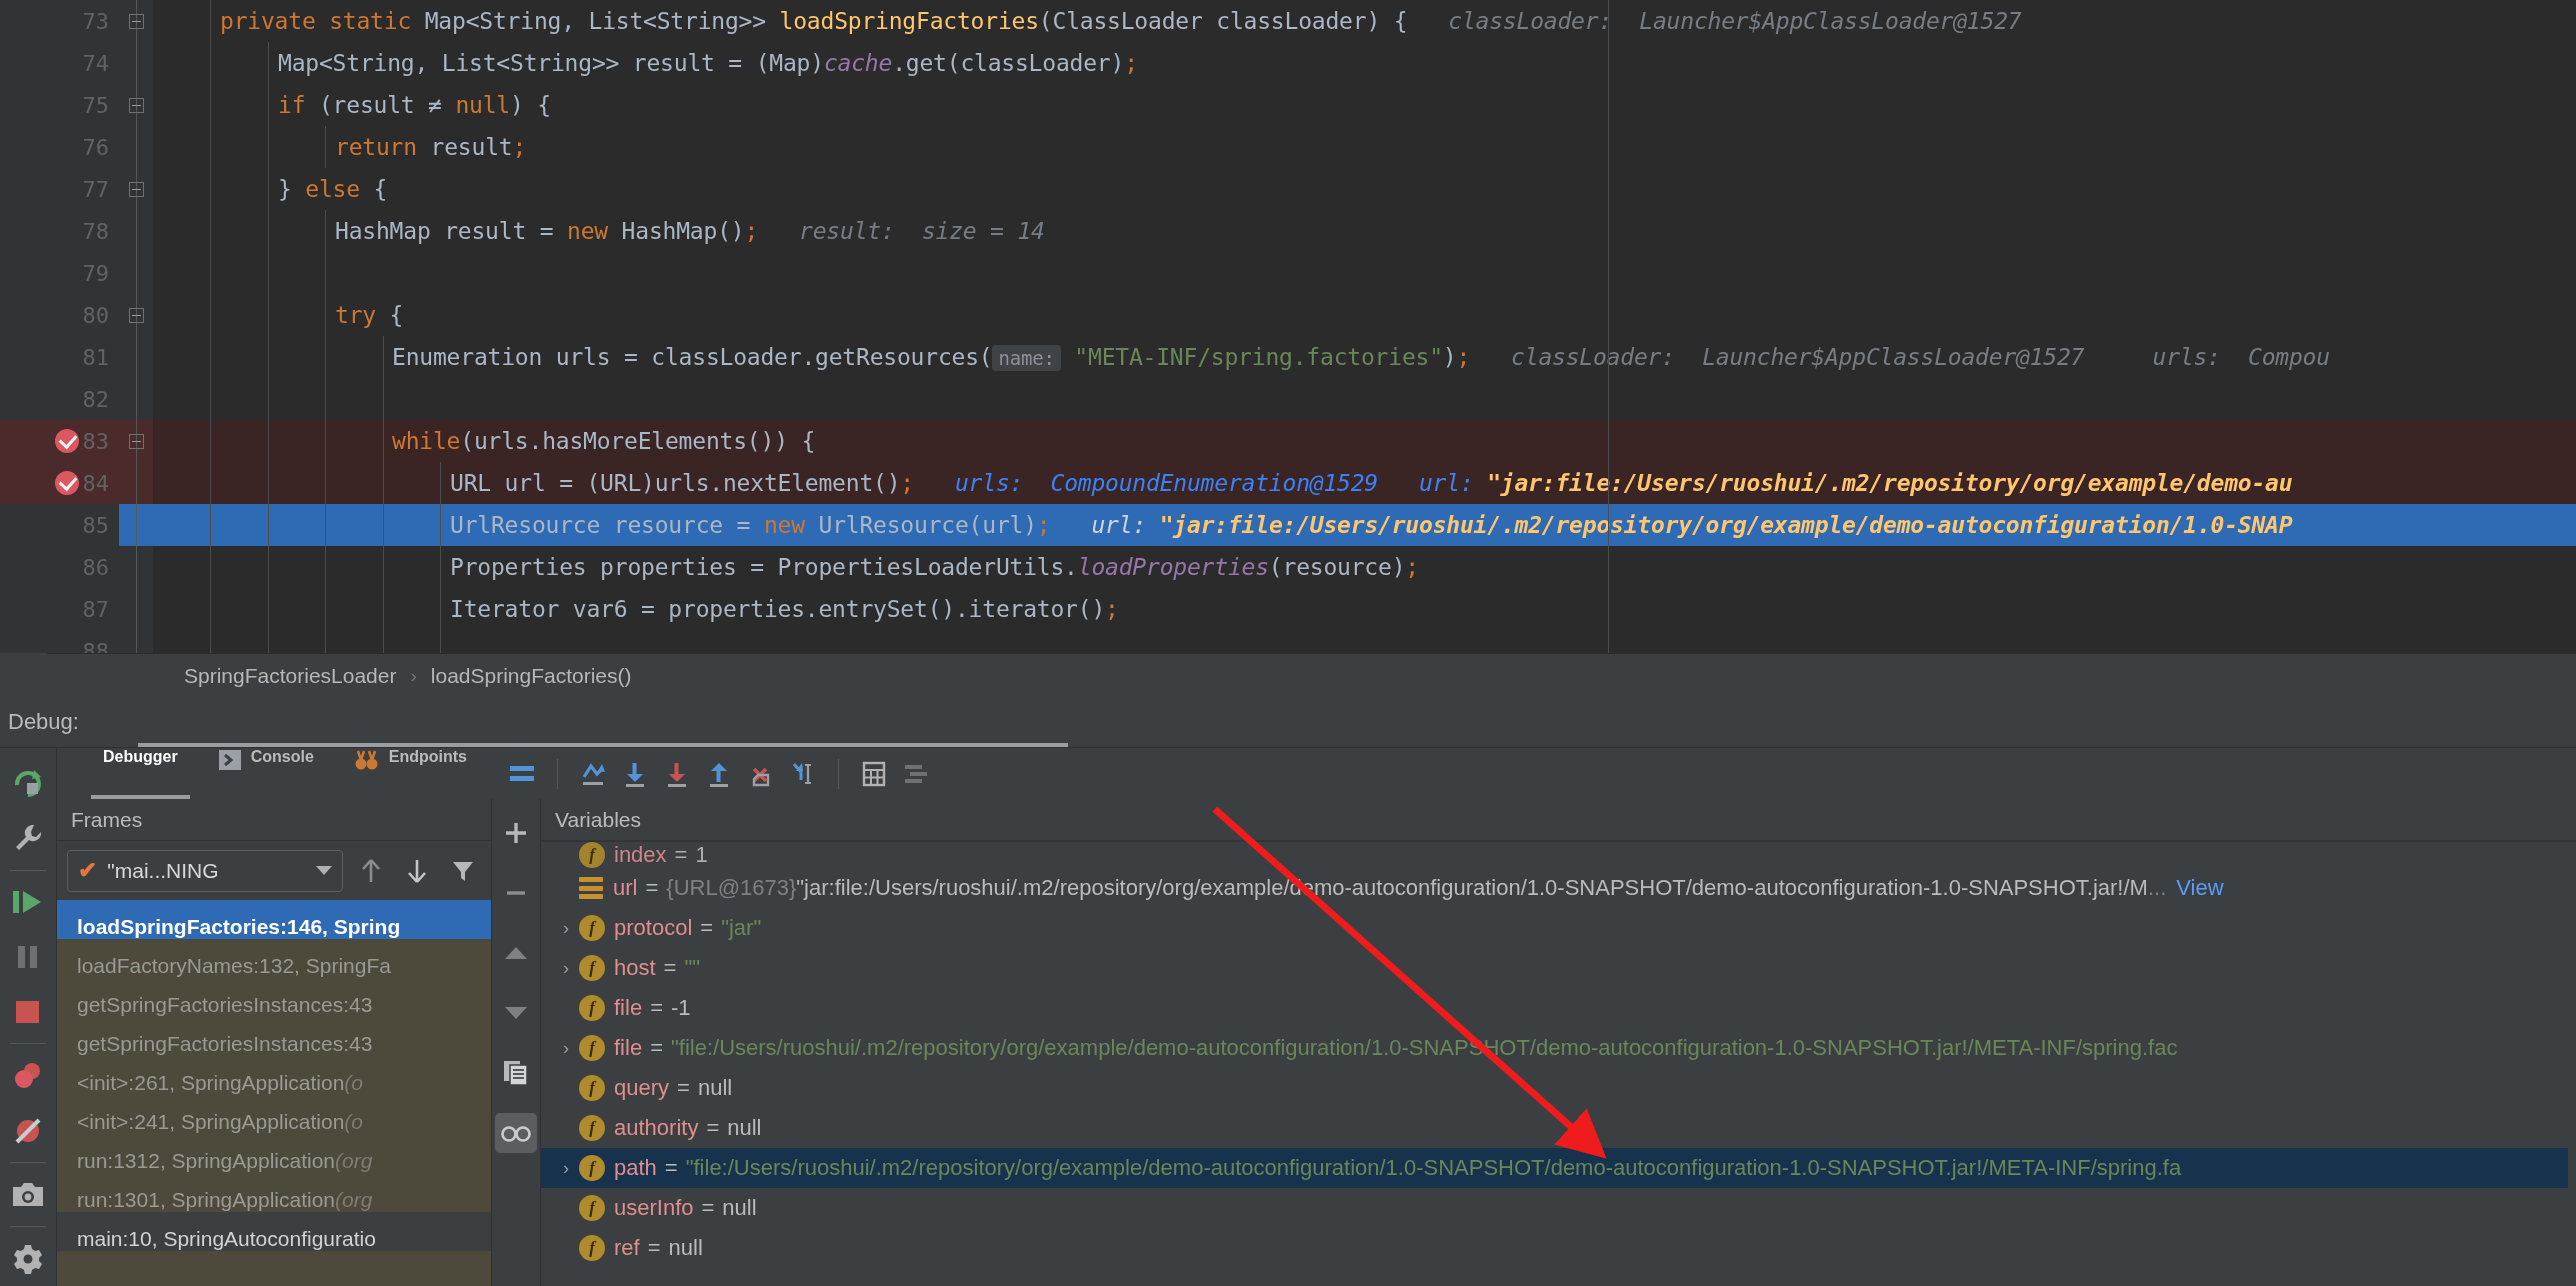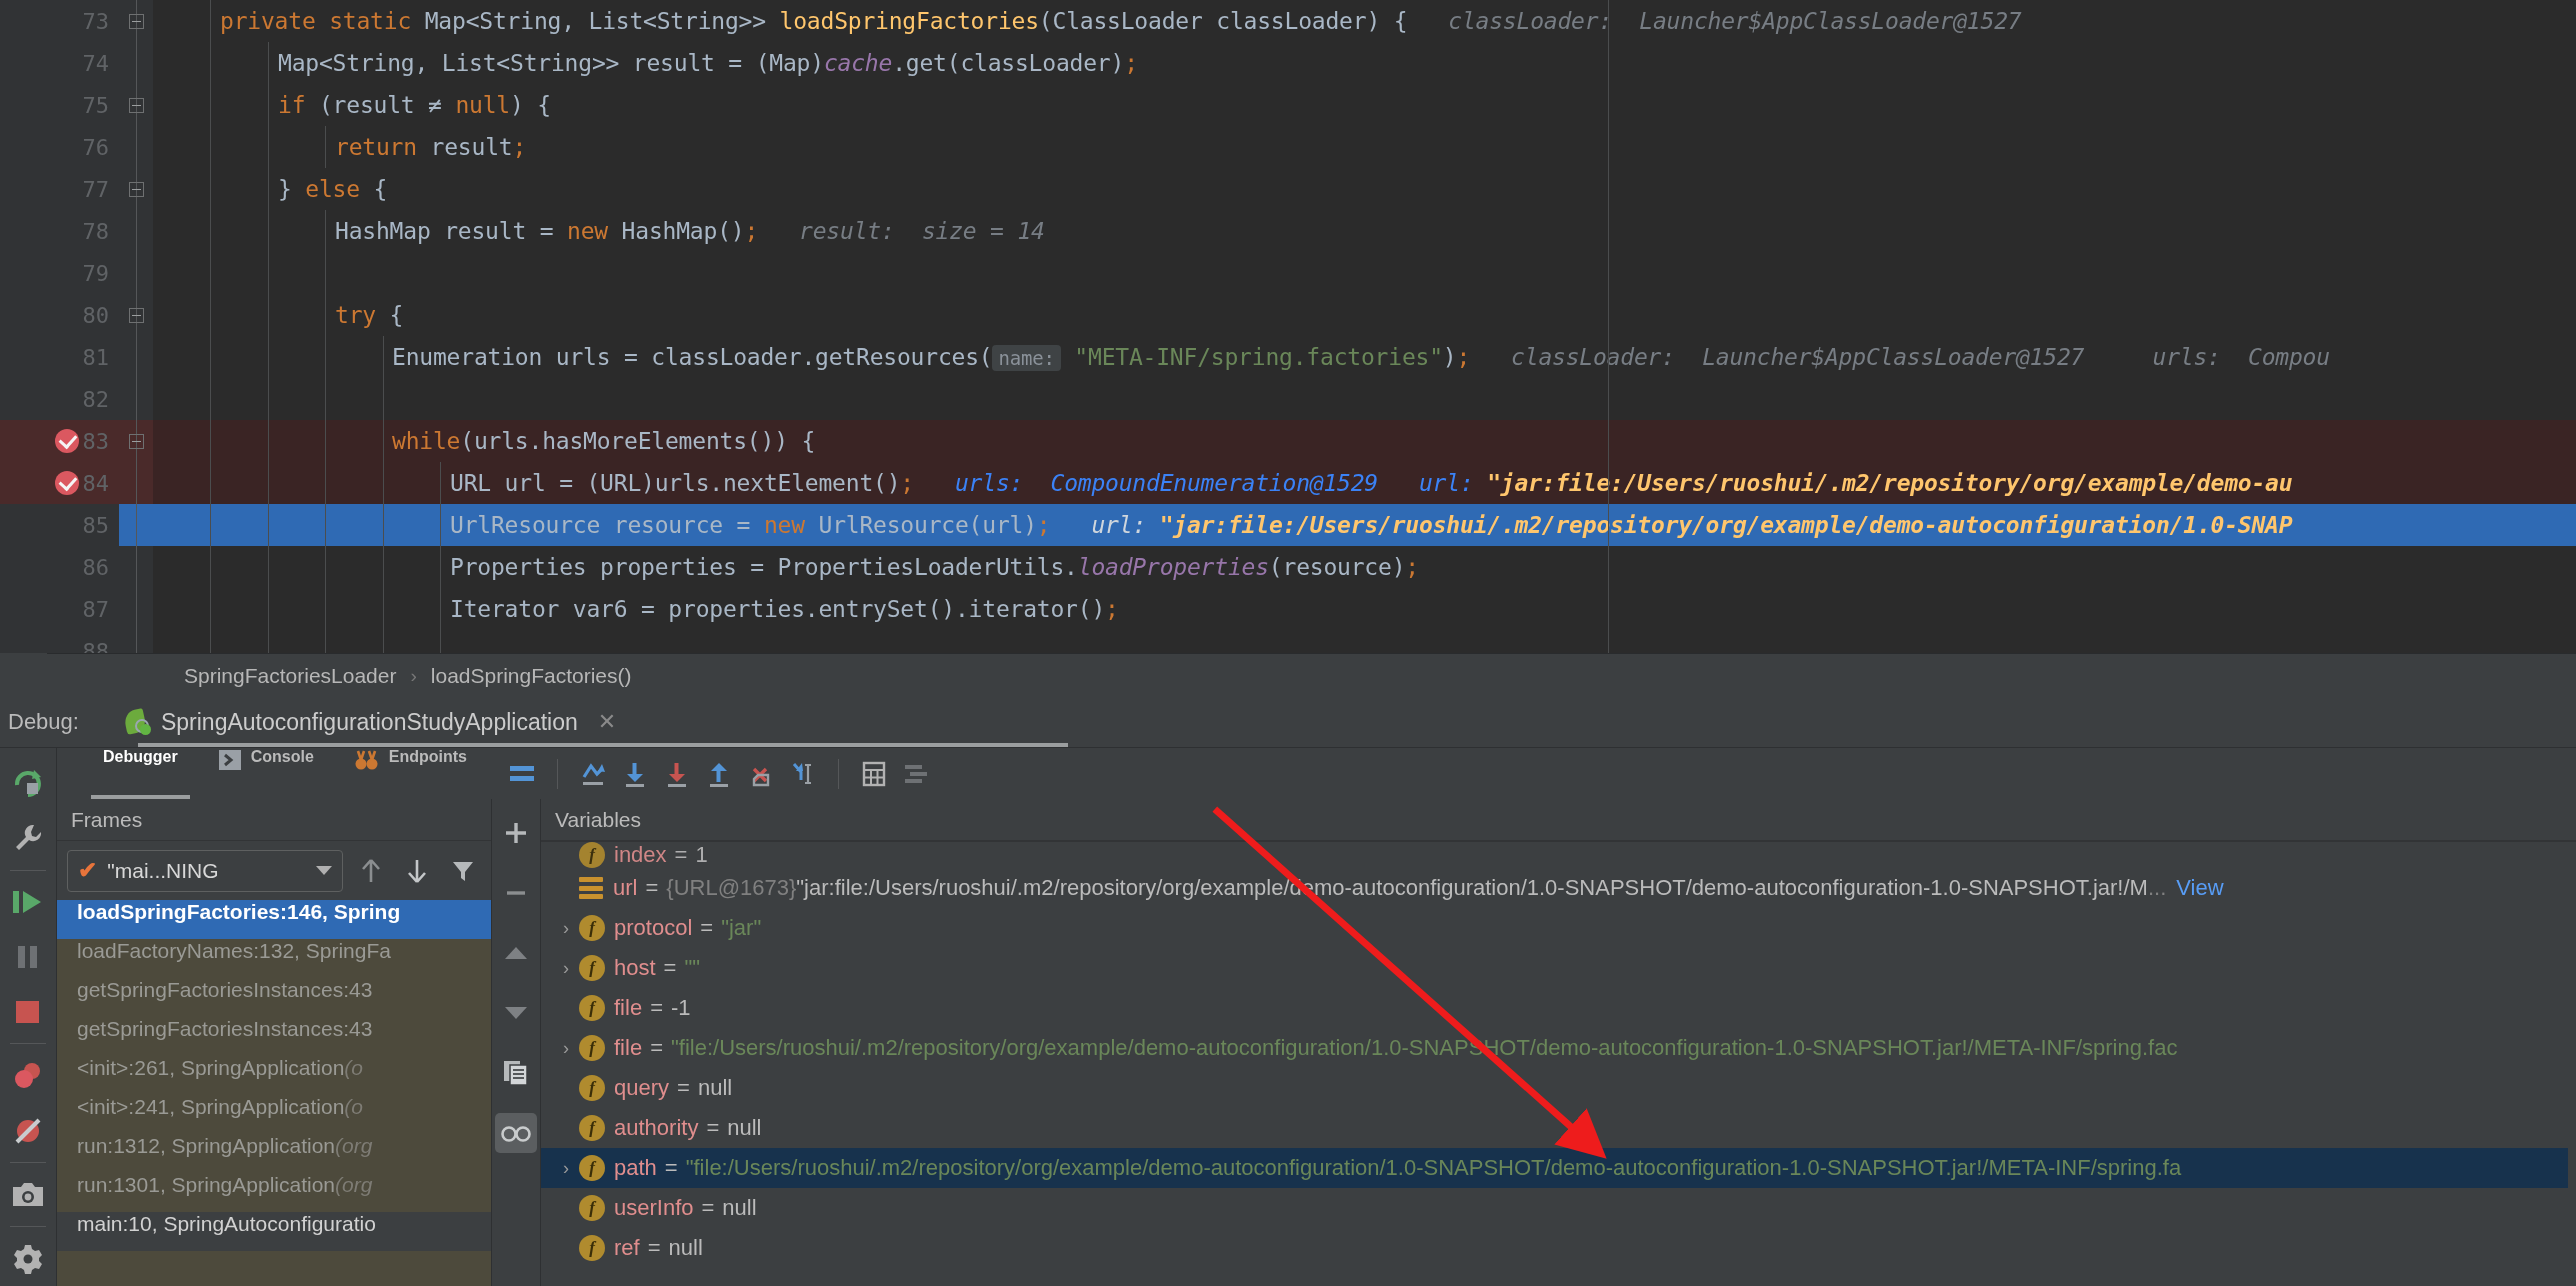--- a/index.html
+++ b/index.html
@@ -130,21 +130,21 @@
   .pane-head { height:42px; display:flex; align-items:center; padding-left:14px; font-size:21px; color:#bbbbbb; border-bottom:1px solid #323436; }
   .frames-toolbar { height:59px; display:flex; align-items:center; gap:10px; padding:0 10px; }
   .thread-select {
     flex:1; height:42px; border:1px solid #5e6060; border-radius:4px; background:#3c3f41;
     display:flex; align-items:center; gap:10px; padding:0 10px; font-size:21px; color:#d8d8d8;
   }
   .chk { color:#e8743b; font-size:23px; font-weight:bold; }
   .caret-dn { margin-left:auto; width:0; height:0; border-left:8px solid transparent; border-right:8px solid transparent; border-top:9px solid #b0b0b0; }
   .ficon { width:36px; height:36px; display:flex; align-items:center; justify-content:center; }
   .frames-list { flex:1; background:#4d4a3c; overflow:hidden; }
-  .frame-row { height:39px; display:flex; align-items:flex-start; padding-left:20px; font-size:21px; color:#9a9a95; white-space:nowrap; overflow:hidden; }
+  .frame-row { height:39px; display:flex; align-items:flex-end; padding-left:20px; font-size:21px; color:#9a9a95; white-space:nowrap; overflow:hidden; }
   .frame-row.selected { background:#2f6ab4; color:#ffffff; font-weight:bold; }
   .frame-row.last { background:#3c3f41; color:#d2d2d2; }
   .frame-pkg { color:#7e7c75; font-style:italic; }
 
   
   .mid-strip { width:49px; min-width:49px; background:#3c3f41; display:flex; flex-direction:column; align-items:center; padding-top:14px; gap:20px; border-right:1px solid #2e3032; }
   .mbtn { width:42px; height:40px; display:flex; align-items:center; justify-content:center; color:#a8a8a8; }
   .mbtn.pressed { background:#5b5e60; border-radius:5px; }
 
   .pane-vars { flex:1; display:flex; flex-direction:column; min-width:0; }
@@ -205,29 +205,20 @@
   </div>
 
   <div class="breadcrumb">
     <span>SpringFactoriesLoader</span>
     <span class="crumb-sep">›</span>
     <span>loadSpringFactories()</span>
   </div>
 
   <div class="debug-header">
     <span class="debug-label">Debug:</span>
-    <div class="debug-tab">
-      <span class="spring-icon">
-        <span class="spring-leaf"></span>
-        <span class="spring-ring"></span>
-        <span class="spring-dot"></span>
-      </span>
-      <span class="debug-tab-title">SpringAutoconfigurationStudyApplication</span>
-      <span class="tab-close">✕</span>
-    </div>
     <div class="debug-underline"></div>
   </div>
 
   <div class="debug-body">
 
     <div class="vstrip">
       <div class="vbtn">
         <svg width="34" height="34" viewBox="0 0 34 34">
           <path d="M6 19 A11 11 0 1 1 17 29" fill="none" stroke="#59a869" stroke-width="4"></path>
           <path d="M23 4 L30 11 L21 13 Z" fill="#59a869"></path>

